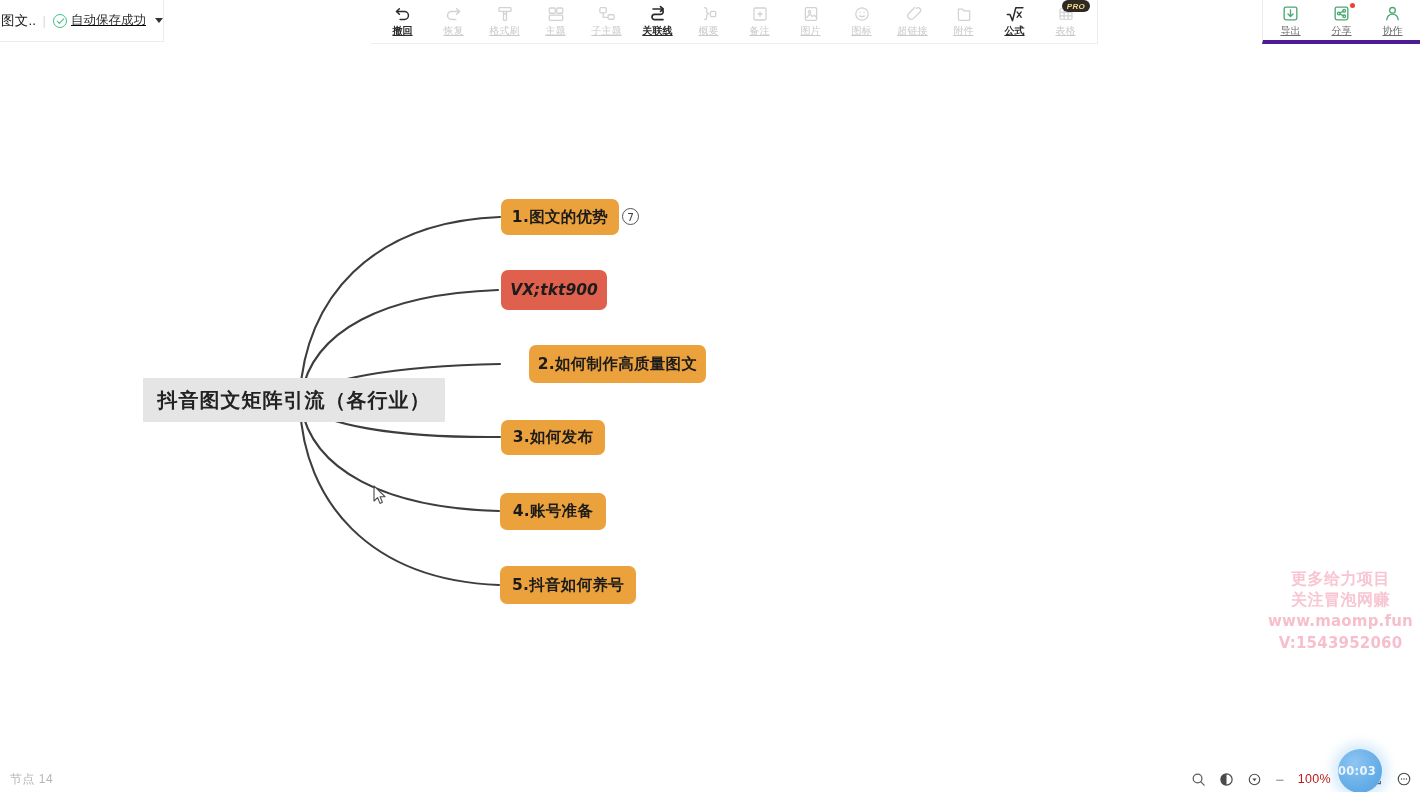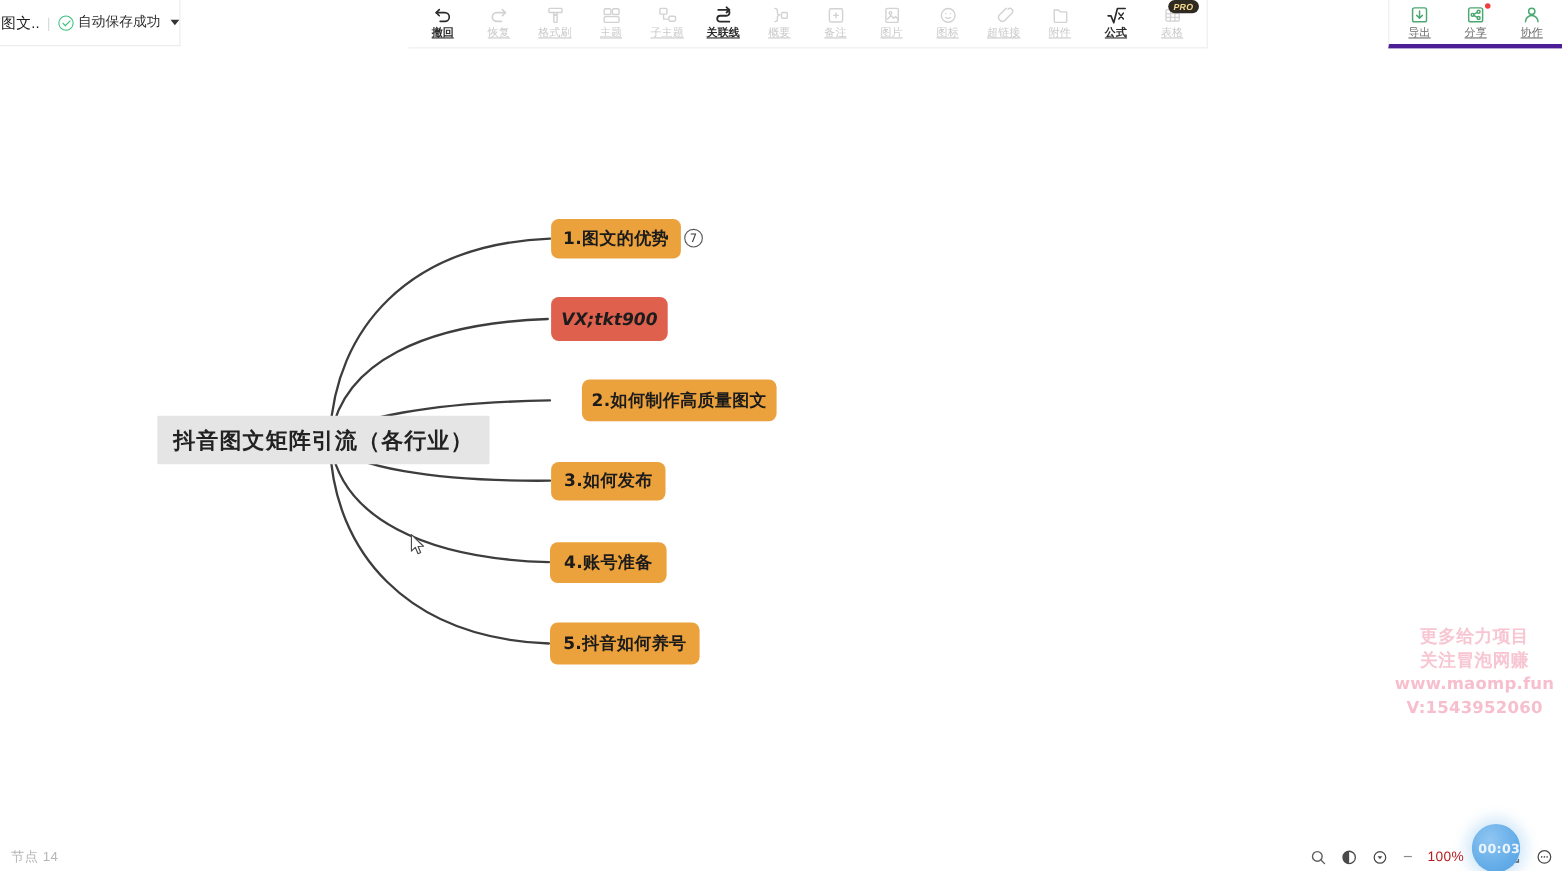--- a/index.html
+++ b/index.html
@@ -21,21 +21,21 @@
     display: flex; align-items: center; gap: 7px; padding-left: 0px;
     background: #fff;
     border-right: 1px solid #ececec;
     border-bottom: 1px solid #ececec;
   }
   .doc-title {
     font-size: 13.5px; color: #1a1a1a; letter-spacing: .2px;
     white-space: nowrap; overflow: hidden; padding-left: 1px;
   }
   .doc-sep { color: #d9d9d9; font-size: 13px; }
-  .save-ok { display: flex; align-items: center; gap: 4px; }
+  .save-ok { display: flex; align-items: center; gap: 4px; text-decoration: underline; }
   .check-ring {
     width: 14px; height: 14px; border-radius: 50%;
     border: 1.4px solid #3fbf7f; position: relative; flex: 0 0 auto;
   }
   .check-ring:after {
     content: ""; position: absolute; left: 3.2px; top: 3.1px;
     width: 6.2px; height: 3.2px; border-left: 1.4px solid #3fbf7f;
     border-bottom: 1.4px solid #3fbf7f; transform: rotate(-45deg);
   }
   .save-text { font-size: 12.5px; color: #2e2e2e; white-space: nowrap; }
@@ -150,21 +150,21 @@
   .zoom-minus, .zoom-plus {
     color: #8a8a8a; font-size: 15px; cursor: pointer; line-height: 1;
     width: 10px; text-align: center;
   }
   .zoom-val { font-size: 12.5px; color: #b91c1c; letter-spacing: .3px; }
   .rec-bubble {
     position: absolute; right: 30px; top: -17px; width: 44px; height: 44px;
     border-radius: 50%;
     background: radial-gradient(circle at 38% 32%, #8fc6f2 0%, #6fb3ea 45%, #4f9fe3 100%);
     box-shadow: 0 0 12px 6px rgba(120,185,235,.30);
-    display: flex; align-items: center; justify-content: flex-end;
+    display: flex; align-items: center; justify-content: flex-start;
   }
   .rec-time {
     color: #eaf4fd; font-size: 11.5px; font-weight: 600; letter-spacing: .3px;
     font-family: "DejaVu Sans", sans-serif;
   }
 </style>
 </head>
 <body>
 
 <div id="app">

